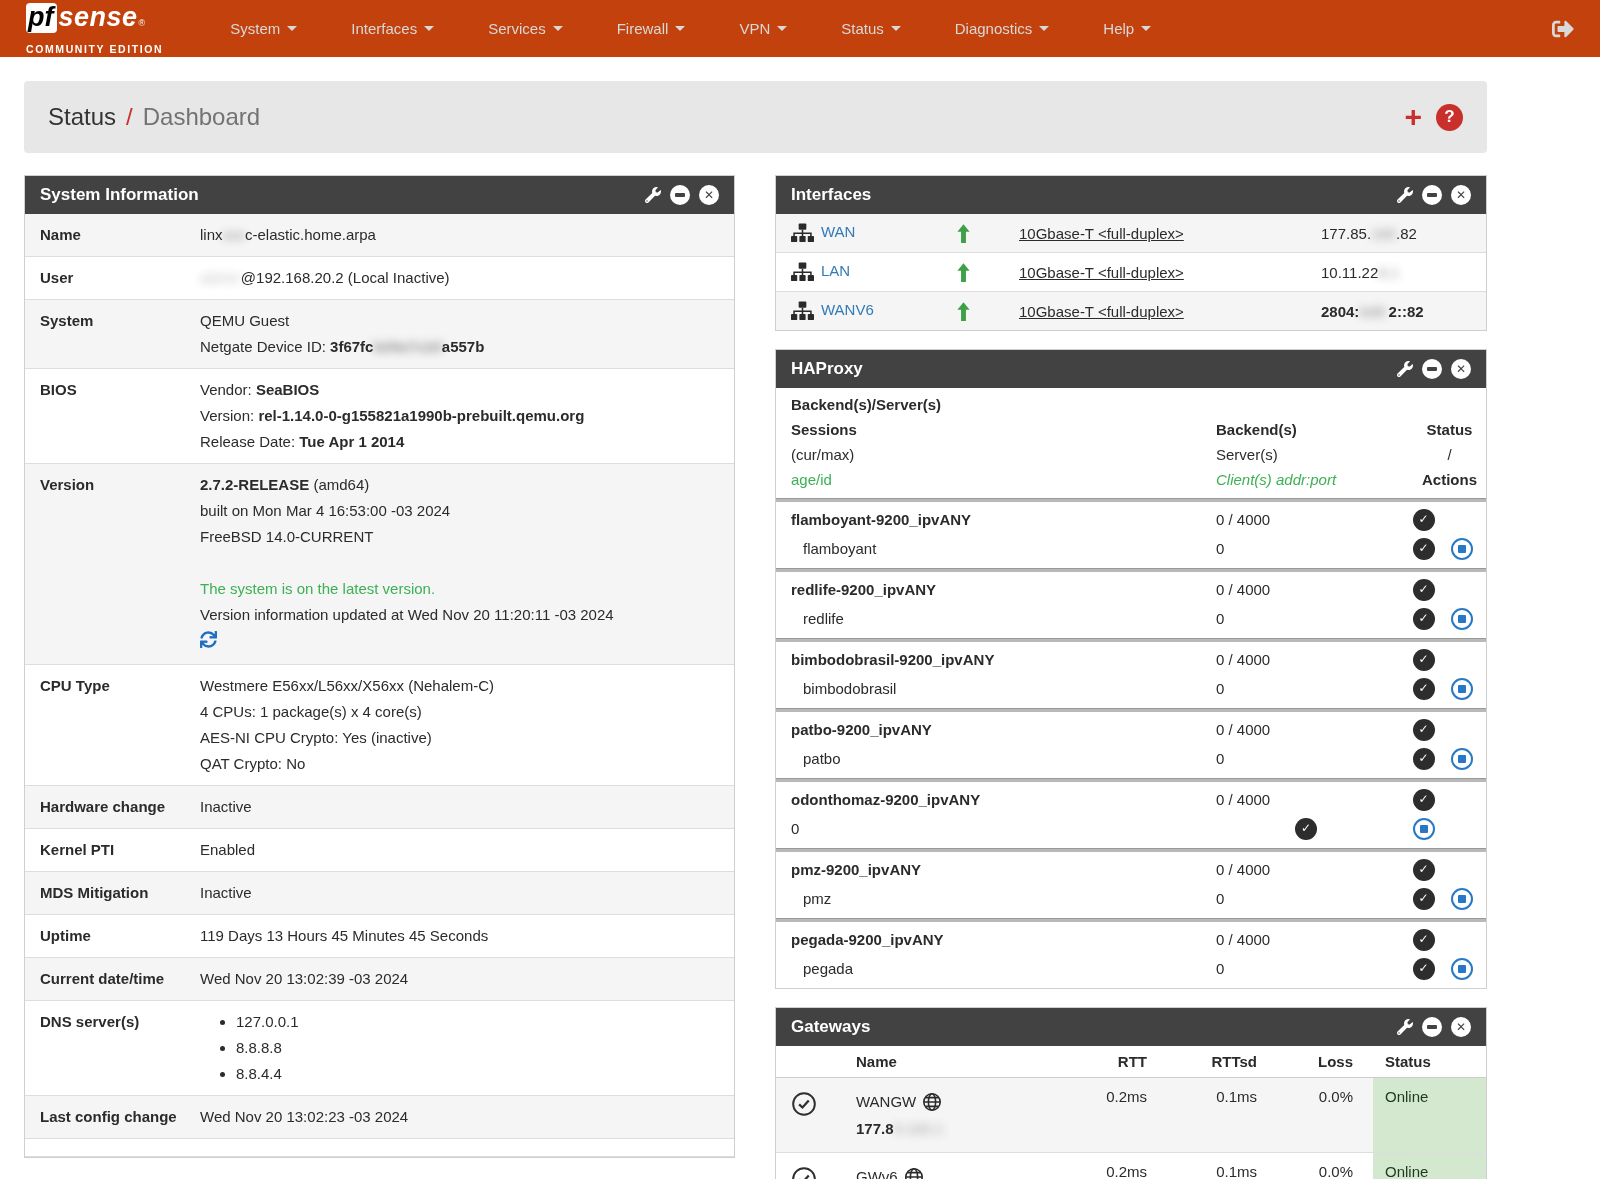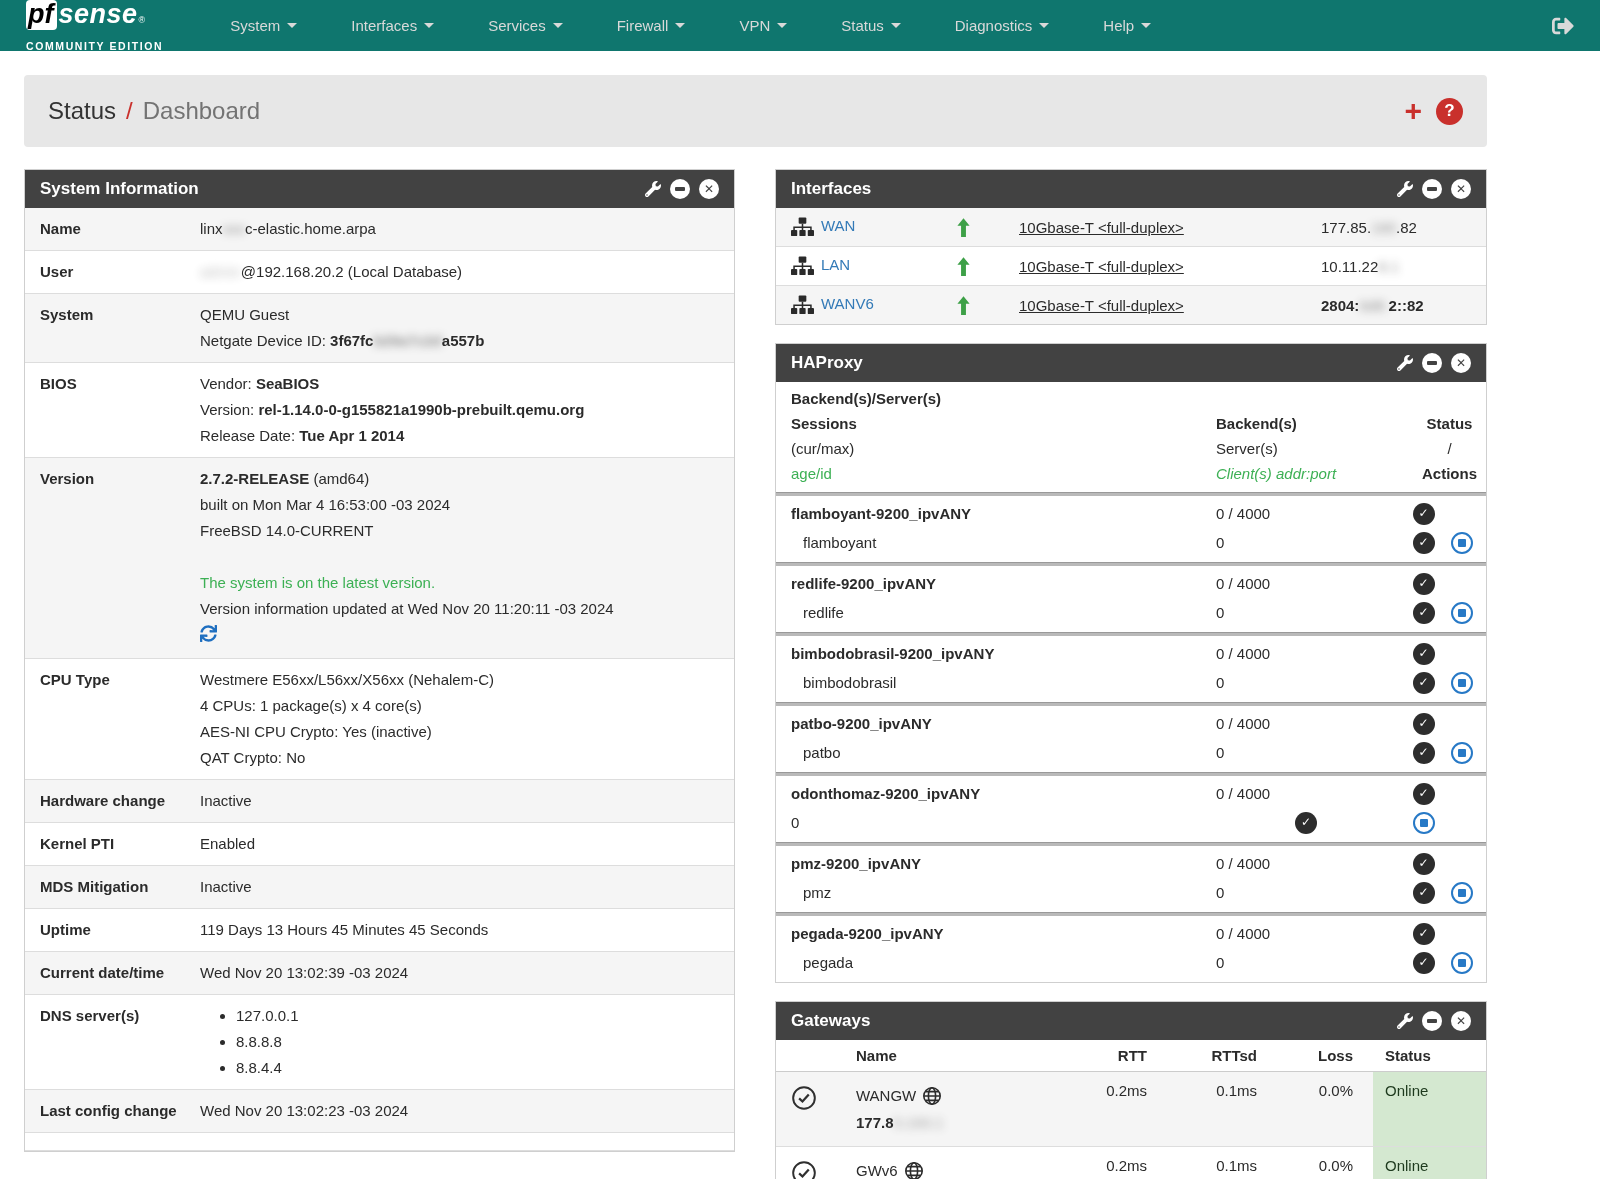--- a/index.html
+++ b/index.html
@@ -1,21 +1,21 @@
 <!DOCTYPE html>
 <html><head>
 <meta charset="utf-8">
 <style>
   * { margin:0; padding:0; box-sizing:border-box; }
   body { width:1600px; height:1179px; overflow:hidden; background:#fff;
          font-family:"Liberation Sans","DejaVu Sans",sans-serif; color:#2b2b2b; }
   .page { position:relative; width:1600px; height:1179px; overflow:hidden; }
 
   
-  .navbar { height:51px; background:#0f766e; display:flex; align-items:center; padding:0 26px; }
+  .navbar { height:57px; background:#c2410c; display:flex; align-items:center; padding:0 26px; }
   .logo { display:flex; flex-direction:column; justify-content:center; cursor:pointer; margin-right:40px; }
   .logo-main { display:flex; align-items:baseline; }
   .logo-pf { background:#fff; color:#000; font-weight:bold; font-style:italic; font-size:27px;
              padding:0 4px 2px 2px; border-radius:4px; line-height:1.05; }
   .logo-sense { color:#fff; font-weight:bold; font-style:italic; font-size:27px; letter-spacing:.5px; margin-left:1px; }
   .logo-reg { color:#fff; font-size:9px; margin-left:1px; }
   .logo-sub { color:#fff; font-size:10.5px; font-weight:bold; letter-spacing:1.6px; margin-top:10px; }
   .nav-items { display:flex; align-items:center; }
   .nav-item { color:#d9d9d9; font-size:15px; padding:0 27px; height:64px; display:flex; align-items:center; cursor:pointer; }
   .caret { width:0; height:0; border-left:5px solid transparent; border-right:5px solid transparent;
@@ -192,21 +192,21 @@
           </span>
         </div>
 
         <div class="si-row odd">
           <div class="si-label">Name</div>
           <div class="si-val"><span>linx</span><span class="blur">xxx</span><span>c-elastic.home.arpa</span></div>
         </div>
 
         <div class="si-row">
           <div class="si-label">User</div>
-          <div class="si-val"><span class="blur light">admin</span><span>@192.168.20.2 (Local Database)</span></div>
+          <div class="si-val"><span class="blur light">admin</span><span>@192.168.20.2 (Local Inactive)</span></div>
         </div>
 
         <div class="si-row odd">
           <div class="si-label">System</div>
           <div class="si-val">
             <div>QEMU Guest</div>
             <div><span>Netgate Device ID: </span><span class="bold">3f67fc</span><span class="bold blur">b29a7c2d</span><span class="bold">a557b</span></div>
           </div>
         </div>
 

